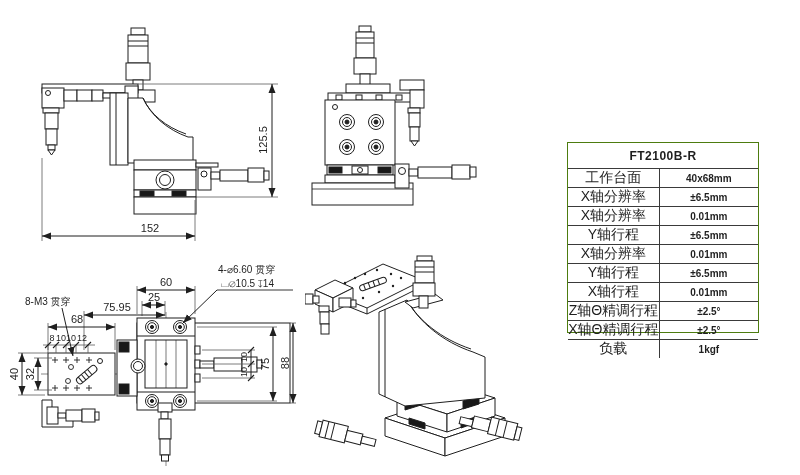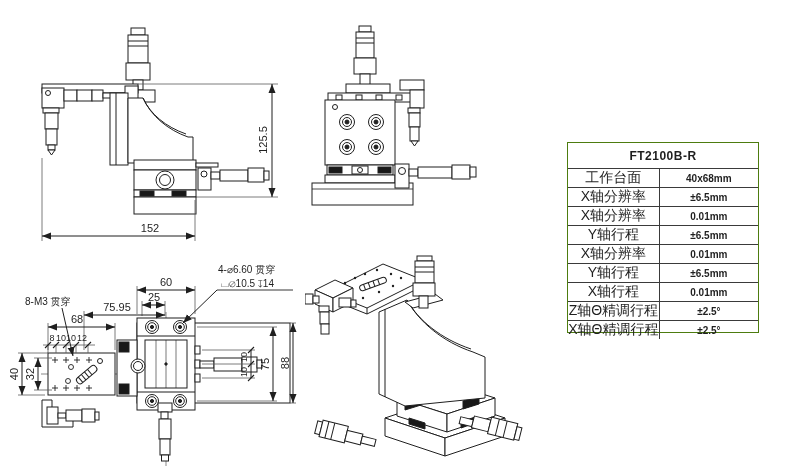--- a/index.html
+++ b/index.html
@@ -460,16 +460,20 @@
           <div class="spec-value">±2.5°</div>
         </div>
 
 
         <div class="spec-row">
           <div class="spec-label">X轴Θ精调行程</div>
           <div class="spec-value">±2.5°</div>
         </div>
 
 
+        <div class="spec-row">
+          <div class="spec-label">负载</div>
+          <div class="spec-value">1kgf</div>
+        </div>
       </div>
   </div>
 
 </div>
 
 </body></html>

